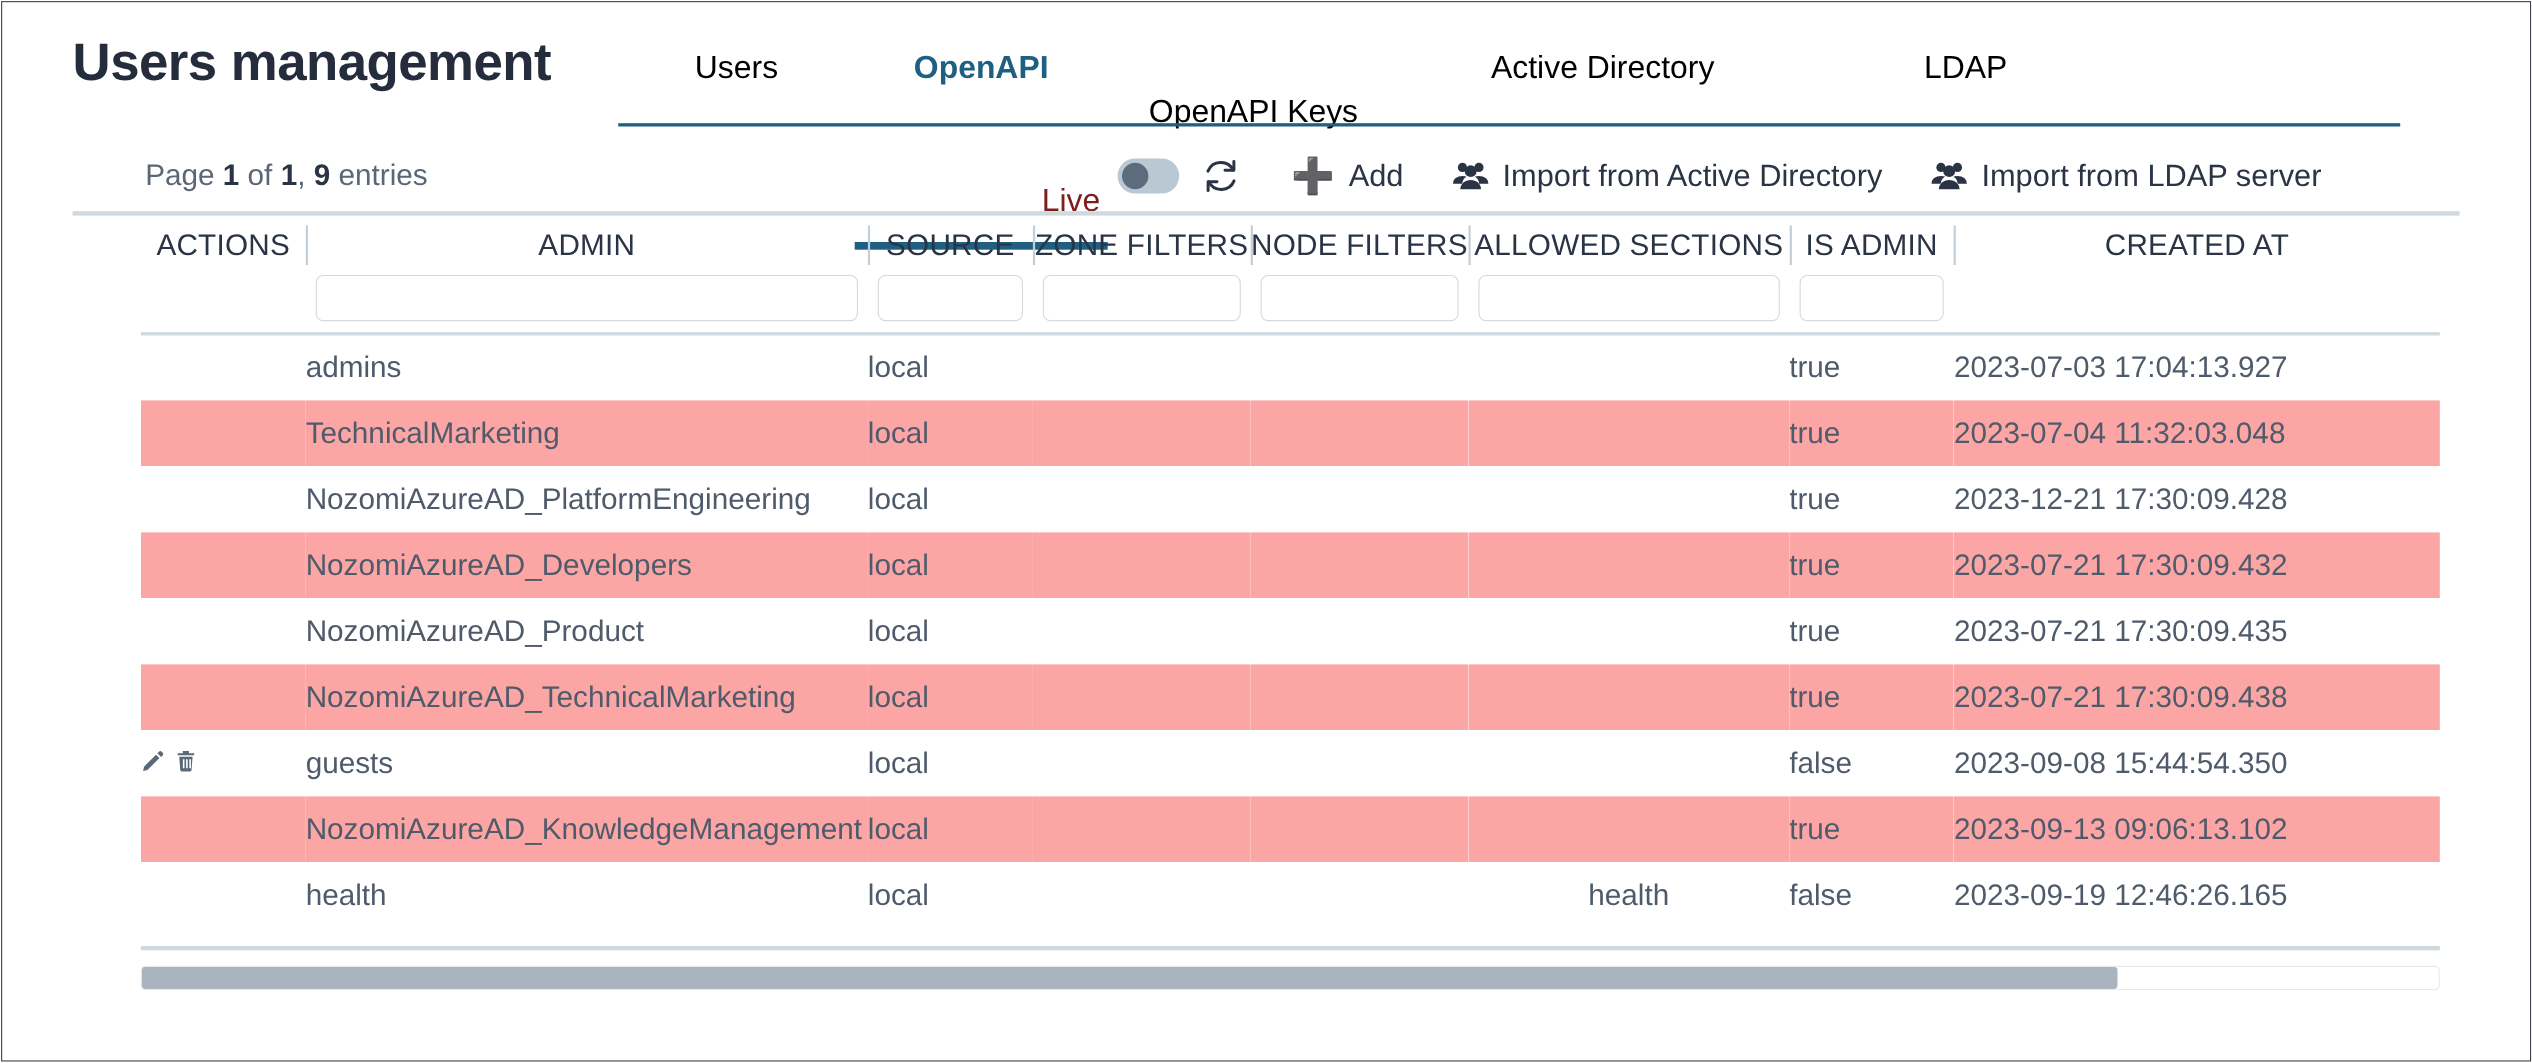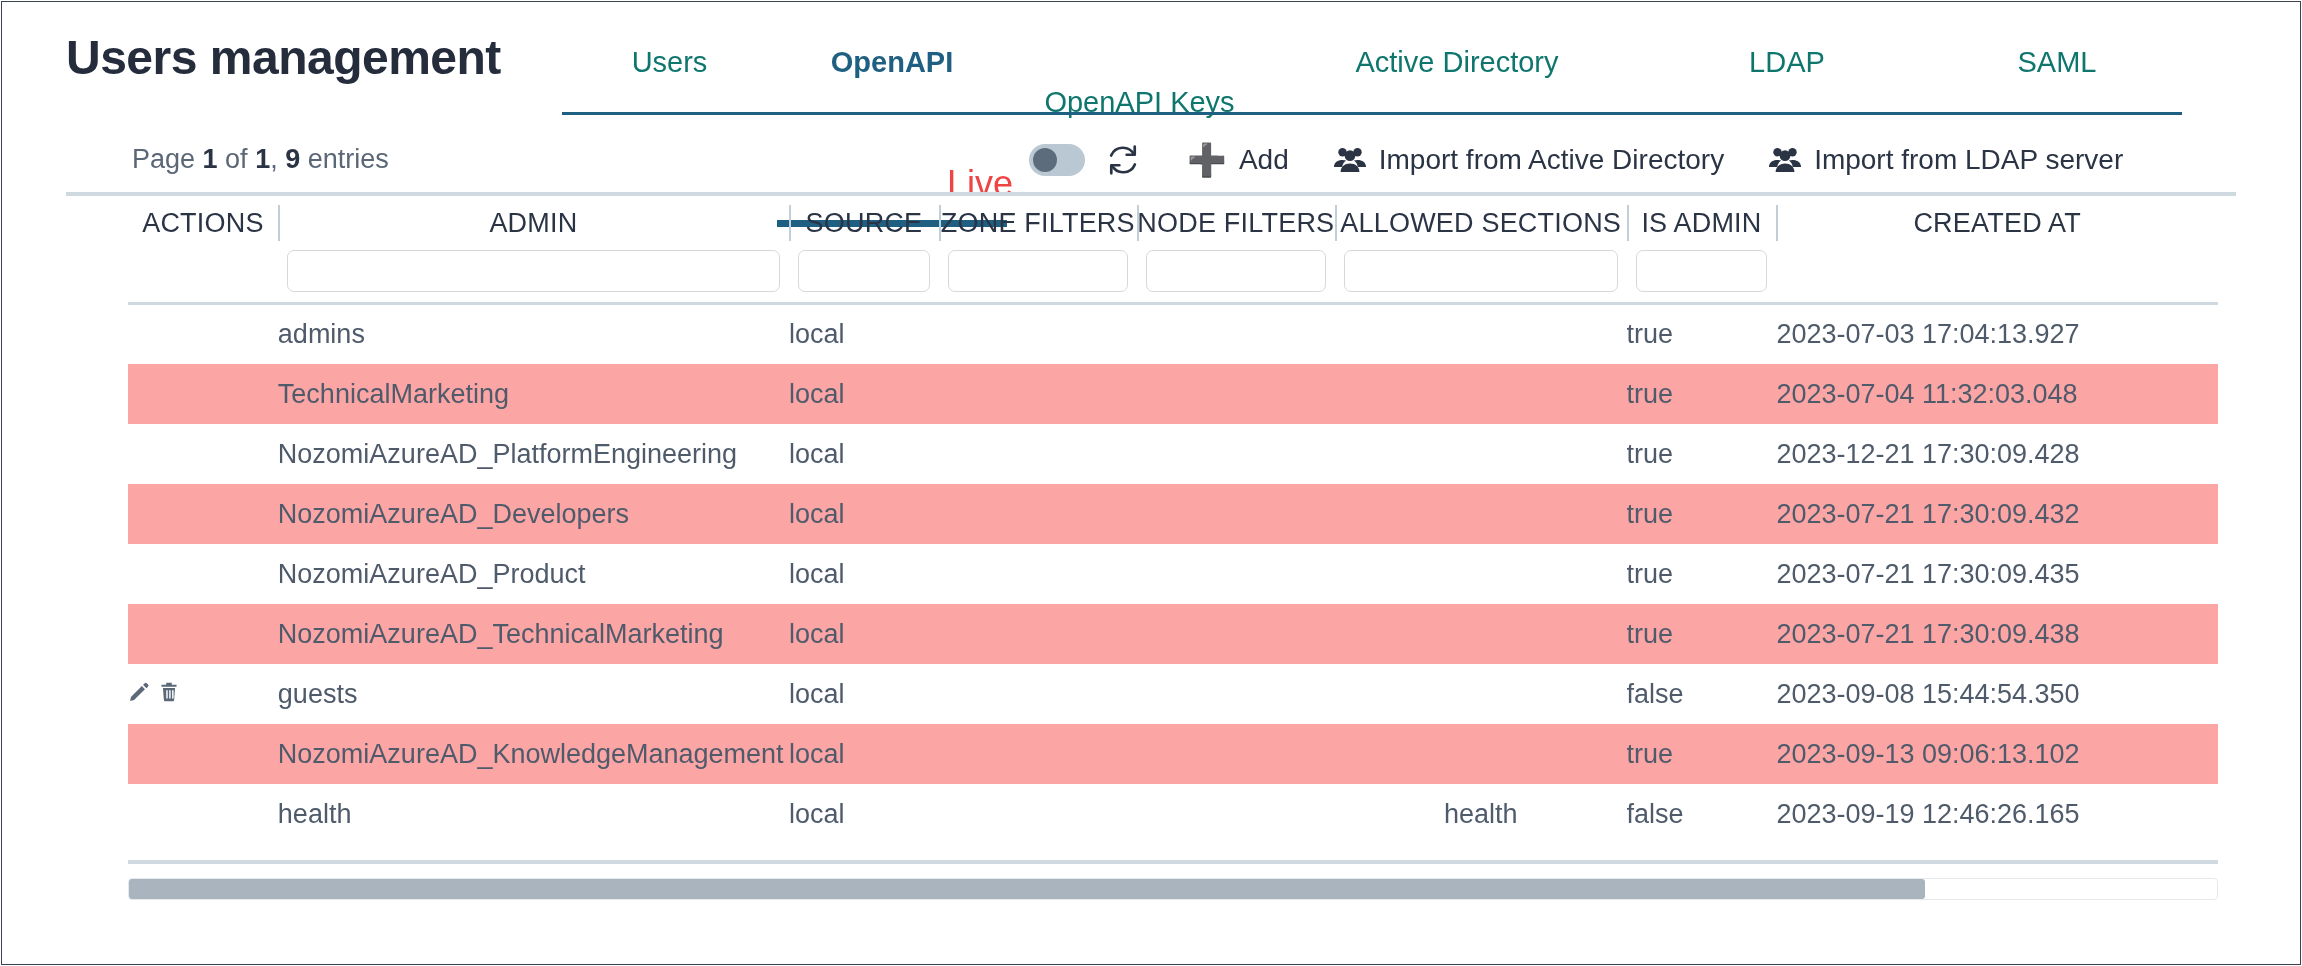--- a/index.html
+++ b/index.html
@@ -52,21 +52,21 @@
     position: absolute;
     left: 560px;
     top: 44px;
     width: 1620px;
     height: 70px;
     display: flex;
     align-items: flex-start;
   }
   .tab {
     font-size: 29px;
-    color: #0f766e;
+    color: #000000;
     padding: 0 0 22px 0;
     white-space: nowrap;
     text-align: center;
     position: relative;
     cursor: pointer;
     font-weight: normal;
   }
   .tab.t-users        { width: 215px; }
   .tab.t-groups       { width: 230px; }
   .tab.t-openapi      { width: 265px; margin-top: 40px; }
@@ -116,22 +116,22 @@
     position: absolute;
     left: 945px;
     top: 8px;
     display: flex;
     align-items: center;
     height: 48px;
     white-space: nowrap;
   }
 
   .live-label {
-    font-size: 36px;
-    color: #ef4444;
+    font-size: 29px;
+    color: #7f1d1d;
     margin-right: 16px;
     margin-top: 47px;
   }
   .toggle {
     width: 56px;
     height: 32px;
     border-radius: 16px;
     background: #b9c8d3;
     position: relative;
     cursor: pointer;
@@ -313,21 +313,20 @@
 <div class="page-frame">
 
   <div class="header-row">
     <div class="page-title">Users management</div>
     <div class="tabs" id="tabs-container">
         <div class="tab t-users"><span>Users</span></div>
         <div class="tab t-groups active"><span>OpenAPI</span></div>
         <div class="tab t-openapi"><span>OpenAPI Keys</span></div>
         <div class="tab t-ad"><span>Active Directory</span></div>
         <div class="tab t-ldap"><span>LDAP</span></div>
-        <div class="tab t-saml"><span>SAML</span></div>
       </div>
     <div class="tabs-underline">
       <div class="tab-active-bar" id="tab-active-bar" style="left: 215px; width: 230px;"></div>
     </div>
   </div>
 
   <div class="toolbar">
 
     <div class="pager-text"><span>Page </span><b>1</b><span> of </span><b>1</b><span>, </span><b>9</b><span> entries</span>
     </div>

